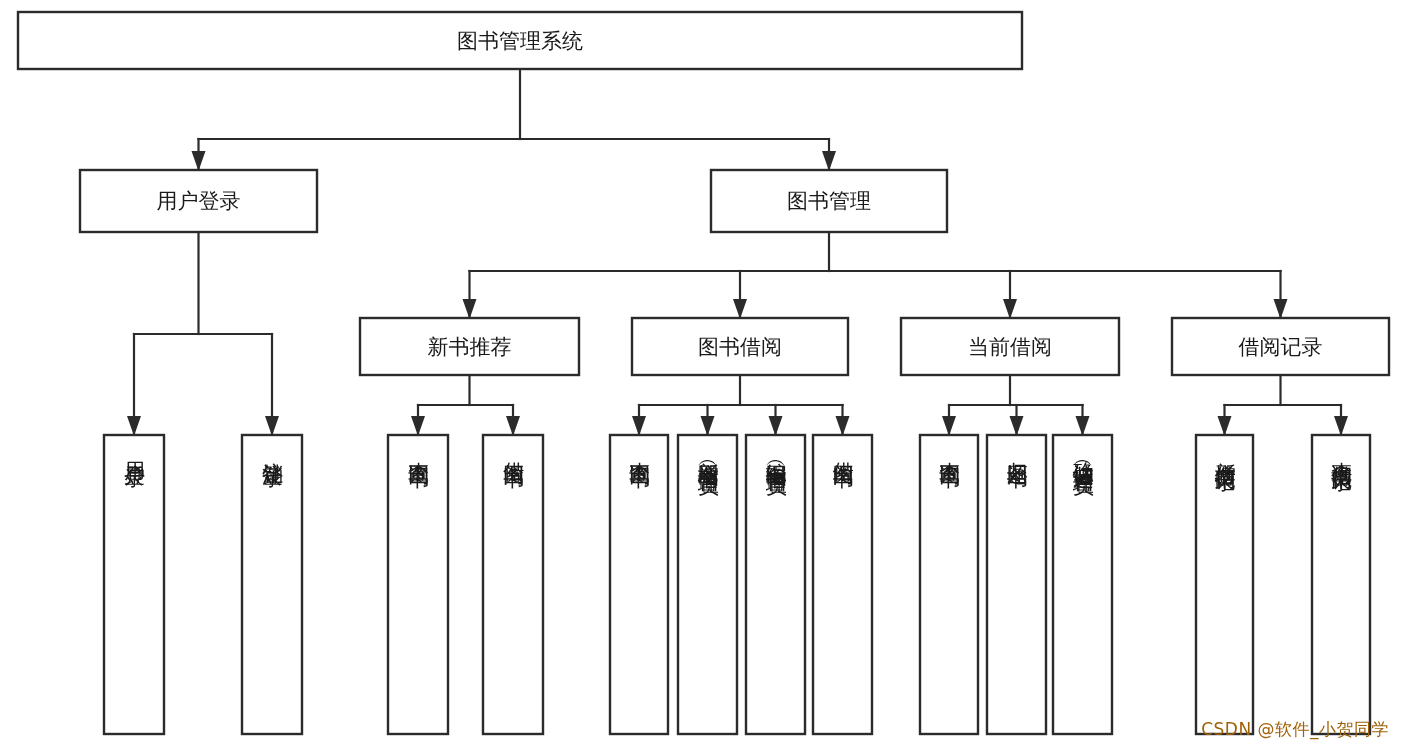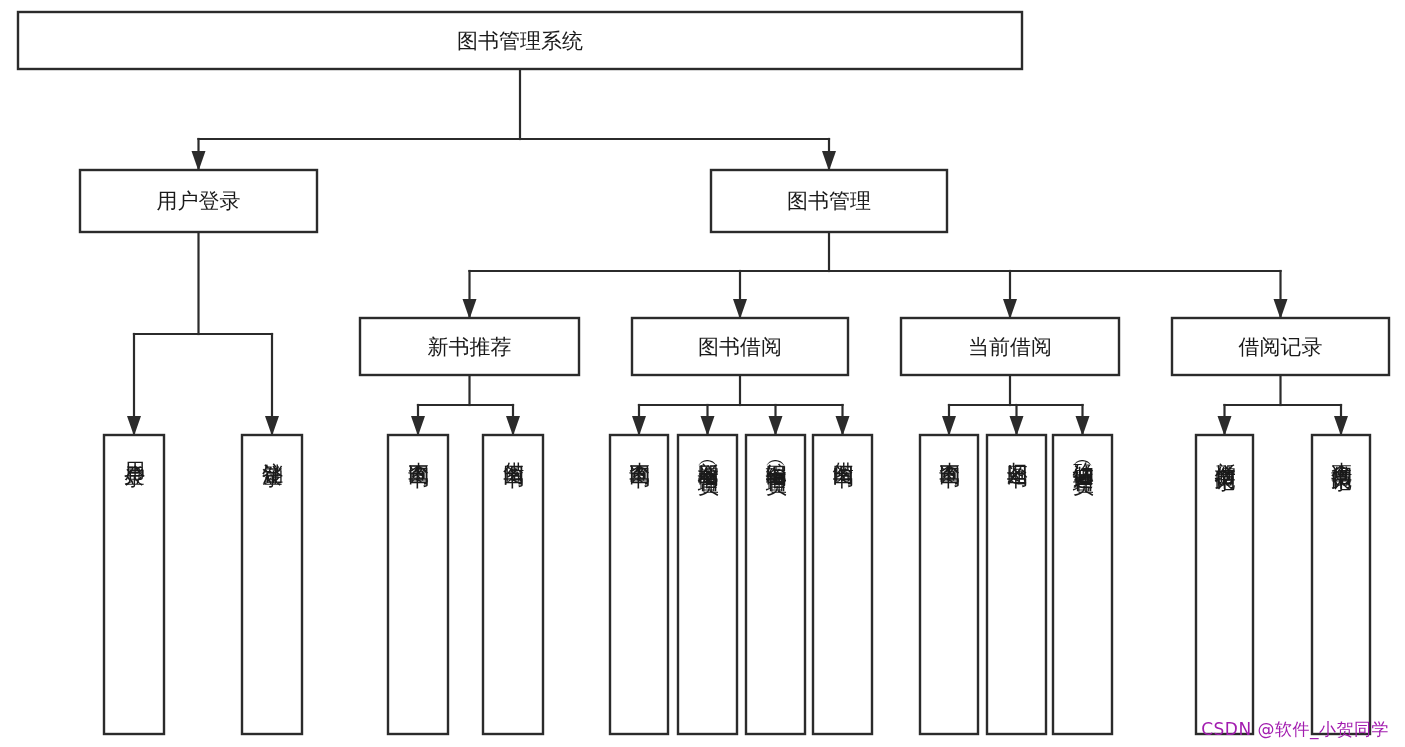--- a/index.html
+++ b/index.html
@@ -60,21 +60,21 @@
     color: #1a1a1a;
     letter-spacing: 2px;
     white-space: nowrap;
   }
   .watermark {
     position: absolute;
     right: 16px;
     bottom: 6px;
     font-family: "DejaVu Sans", "Liberation Sans", sans-serif;
     font-size: 17px;
-    color: #a21caf;
+    color: #a16207;
     white-space: nowrap;
     letter-spacing: 0.5px;
   }
 </style>
 </head>
 <body>
 
 <div id="canvas">
 
   <svg id="diagram" viewBox="0 0 1405 747">

